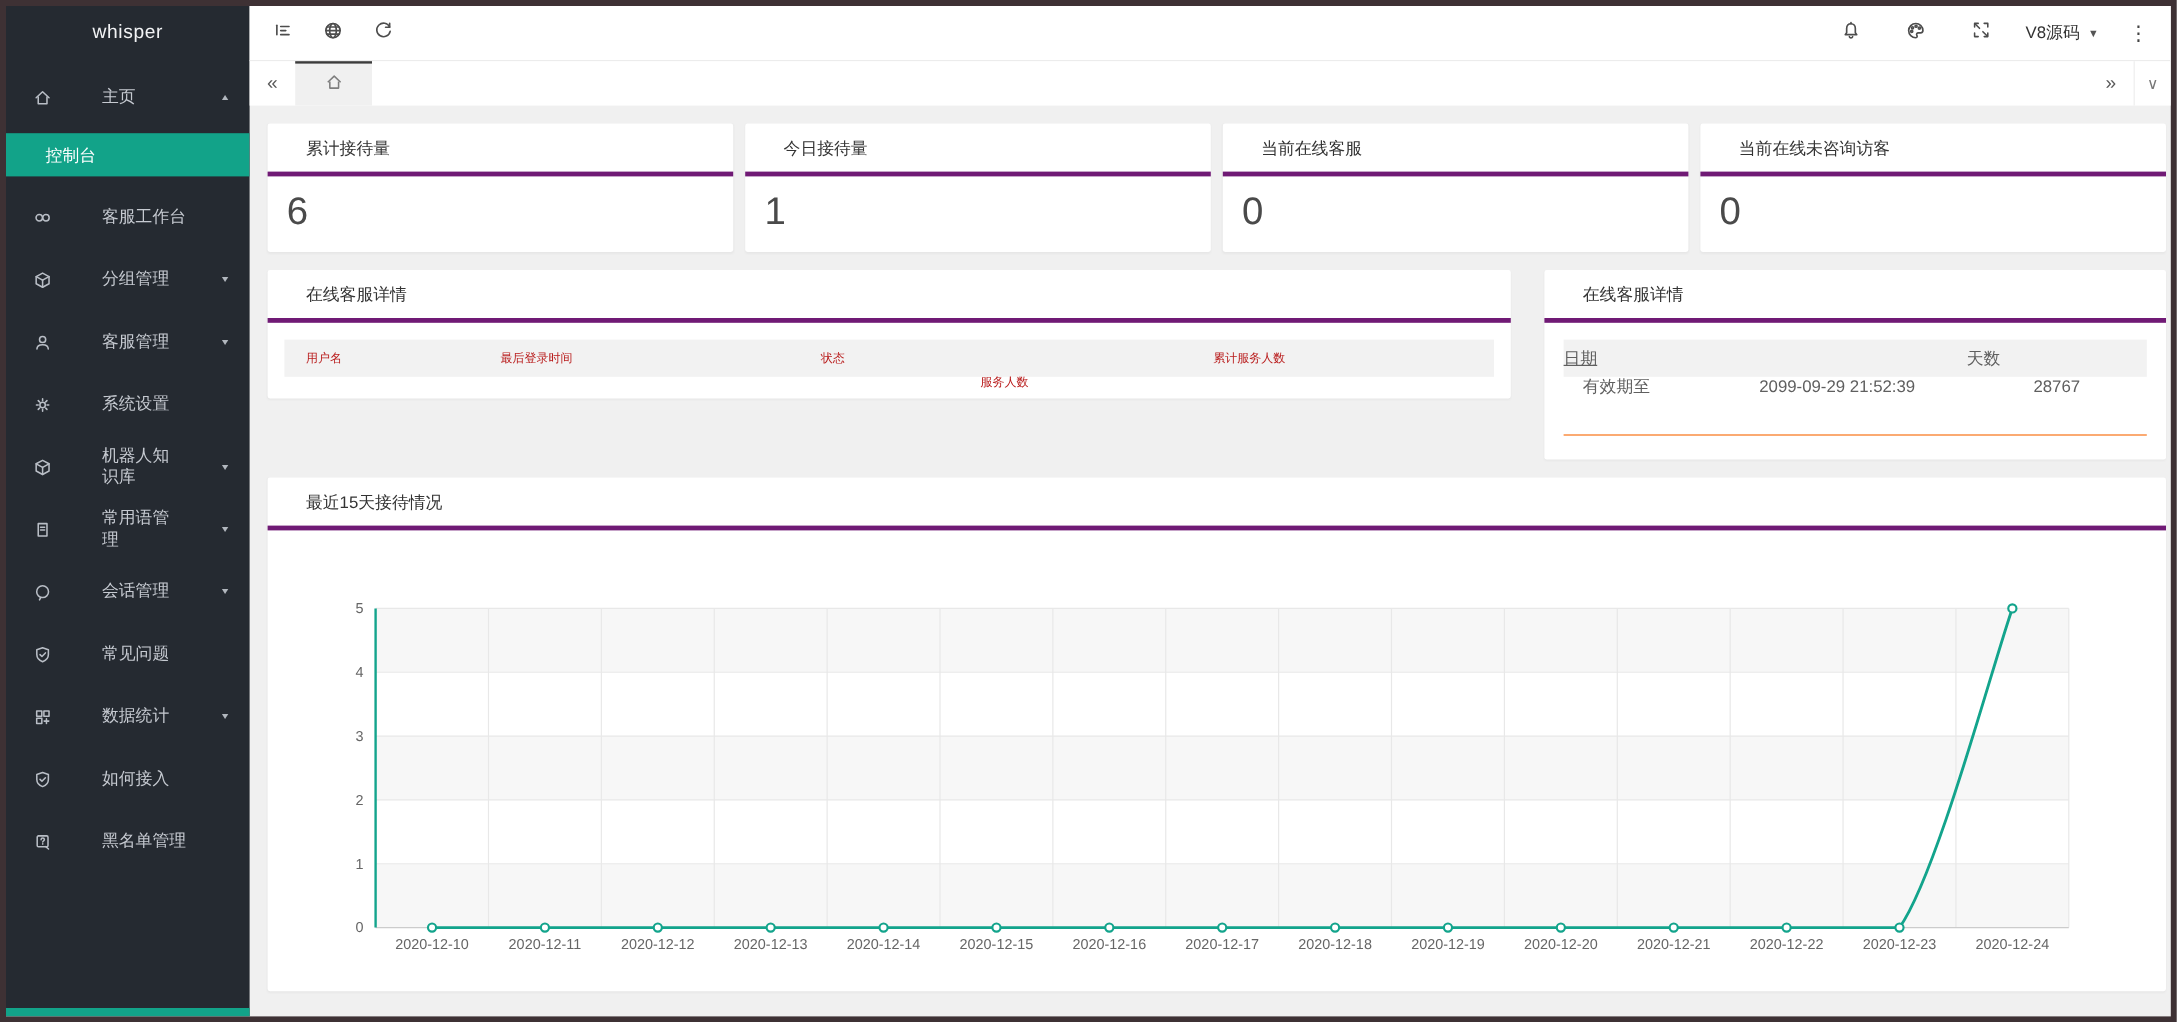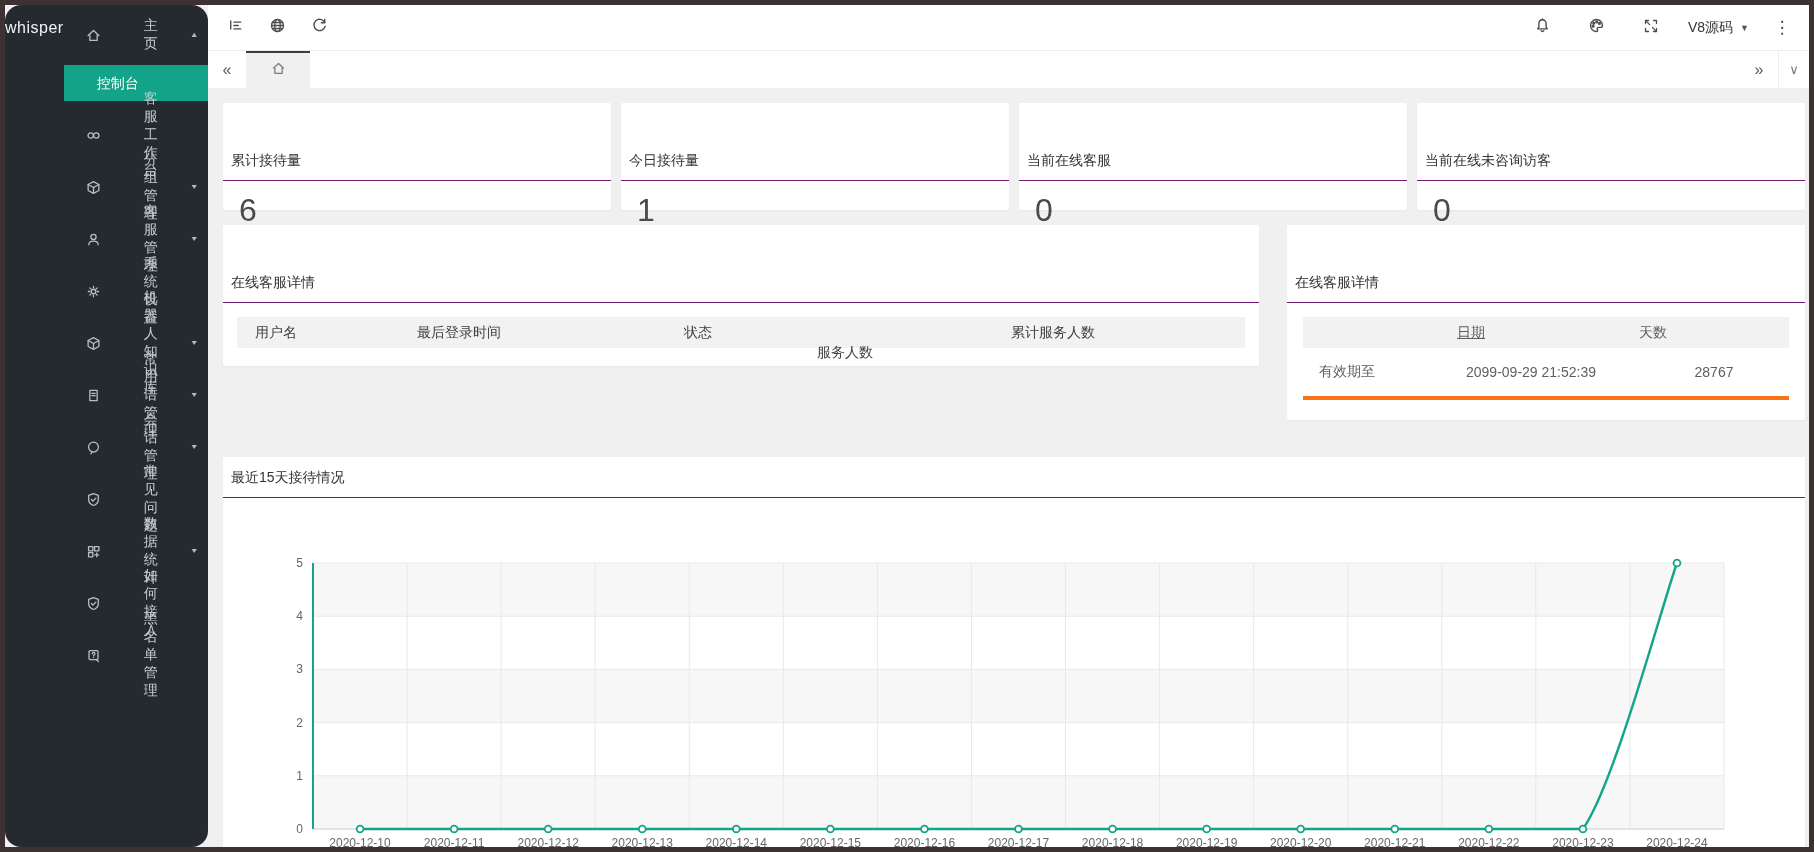--- a/index.html
+++ b/index.html
@@ -2,21 +2,21 @@
 <html><head>
 <meta charset="utf-8">
 <style>
   html,body{margin:0;padding:0;background:#9a9a9a;}
   .frame{
     position:relative;width:1814px;height:852px;box-sizing:border-box;
     border:5px solid #3e3134;display:flex;background:#f0f0f0;overflow:hidden;
     font-family:"Liberation Sans","DejaVu Sans",sans-serif;
   }
   
-  .sidebar{width:203px;background:#252a31;display:flex;flex-direction:row;flex-shrink:0;border-radius:16px;}
+  .sidebar{width:203px;background:#252a31;display:flex;flex-direction:column;flex-shrink:0;}
   .logo{height:46px;line-height:46px;text-align:center;color:#f2f3f5;font-size:16px;letter-spacing:.5px;}
   .menu{flex:1;padding-top:4px;overflow:hidden;}
   .m-item{height:52px;display:flex;align-items:center;padding:0 16px 0 22px;color:#c6cad1;font-size:14px;cursor:pointer;gap:32px;}
   .m-item .micon{width:16px;height:16px;margin-right:10px;flex-shrink:0;display:flex;align-items:center;justify-content:center;}
   .m-item .micon svg{stroke:#b9bec6;fill:none;stroke-width:1.2;stroke-linecap:round;stroke-linejoin:round;}
   .m-item .arrow{margin-left:auto;font-size:9px;color:#b2b7be;transform:scaleY(.8);}
   .m-sub{height:36px;line-height:36px;padding-left:33px;font-size:14px;color:#d3d6db;cursor:pointer;margin:4px 0 8px;}
   .m-sub.active{background:#12a389;color:#fff;}
   .side-strip{height:7px;background:#12a389;}
   
@@ -33,38 +33,38 @@
   
   .tabbar{height:37px;background:#fff;display:flex;align-items:stretch;flex-shrink:0;}
   .tab-arrow{width:38px;display:flex;align-items:center;justify-content:center;color:#595959;font-size:16px;cursor:pointer;}
   .tab-home{width:64px;background:#f0f0f0;border-top:2px solid #3c3c3c;box-sizing:border-box;display:flex;align-items:center;justify-content:center;cursor:pointer;}
   .tab-home svg{stroke:#7d7d7d;fill:none;stroke-width:1.2;stroke-linejoin:round;}
   .tab-right{margin-left:auto;display:flex;align-items:stretch;}
   .tab-arrow.bl{border-left:1px solid #eee;width:30px;font-size:13px;color:#777;}
   
   .content{flex:1;padding:15px 4px 0 15px;overflow:hidden;}
   .card{background:#fff;border-radius:2px;box-shadow:0 1px 2px rgba(0,0,0,.04);}
-  .card-head{height:40px;line-height:40px;padding:0 8px;border-bottom:1px solid #701a75;font-size:14px;color:#333;margin-top:37px;}
+  .card-head{height:40px;line-height:40px;padding:0 32px;border-bottom:4px solid #701a75;font-size:14px;color:#333;}
   .stats-row{display:flex;gap:10px;margin-bottom:15px;}
   .stat-card{flex:1;height:107px;box-sizing:border-box;}
   .stat-value{font-size:32px;color:#4a4a4a;padding:11px 16px 0;}
   .mid-row{display:flex;gap:28px;margin-bottom:15px;align-items:flex-start;}
   .agents-card{flex:2;min-width:0;}
-  .table-head{display:flex;background:#f2f2f2;height:31px;align-items:center;margin:14px 14px 18px;font-size:14px;color:#404040;}
+  .table-head{display:flex;background:#f2f2f2;height:31px;align-items:center;margin:14px 14px 18px;font-size:10px;color:#b91c1c;}
   .c-user{width:180px;padding-left:18px;box-sizing:border-box;}
   .c-time{width:267px;}
   .c-status{width:133px;}
   .c-serve{width:194px;margin-top:41px;}
   .c-total{flex:1;}
   .validity-card{flex:1;min-width:0;}
   .v-table{margin:14px 16px 20px;font-size:14px;color:#5f5f5f;}
   .v-head{display:flex;background:#f2f2f2;height:31px;align-items:center;}
-  .v-h-date{flex:1;text-align:center;text-decoration:underline;}
+  .v-h-date{flex:1;text-decoration:underline;}
   .v-h-days{width:150px;text-align:left;}
-  .v-row{display:flex;height:48px;align-items:center;border-bottom:4px solid #f97316;}
+  .v-row{display:flex;height:48px;border-bottom:1px solid #f97316;}
   .v-label{width:120px;padding-left:16px;box-sizing:border-box;}
   .v-dateval{flex:1;text-align:center;}
   .v-daysval{width:150px;text-align:center;}
   .chart-card{height:428px;box-sizing:border-box;}
   .chart-area{position:relative;height:386px;width:100%;}
   .chart-area svg{display:block;font-family:"Liberation Sans","DejaVu Sans",sans-serif;}
 </style>
 </head>
 <body>
 

